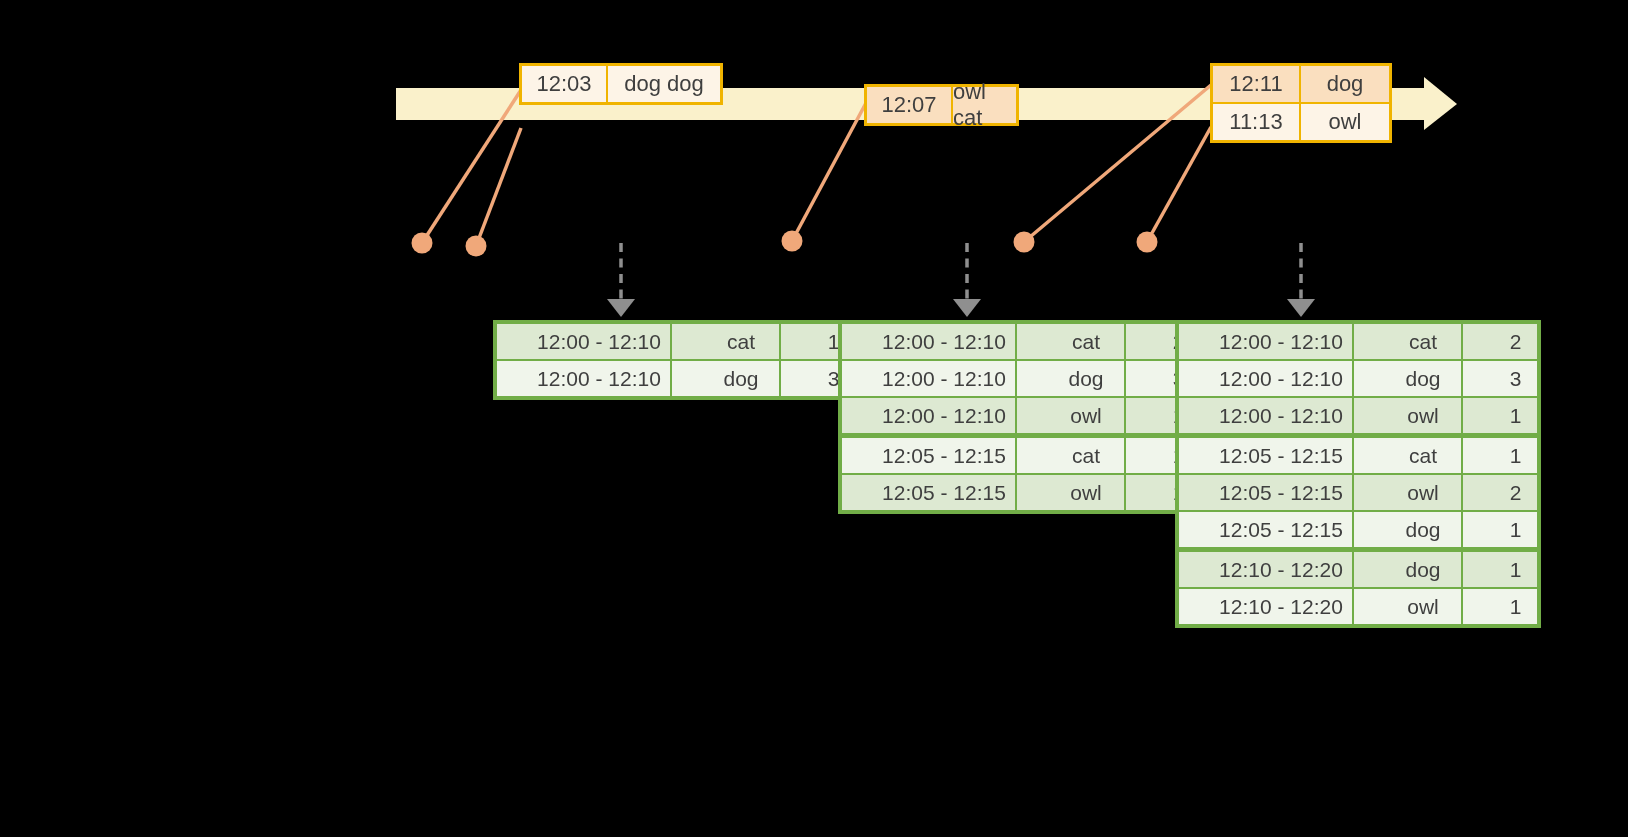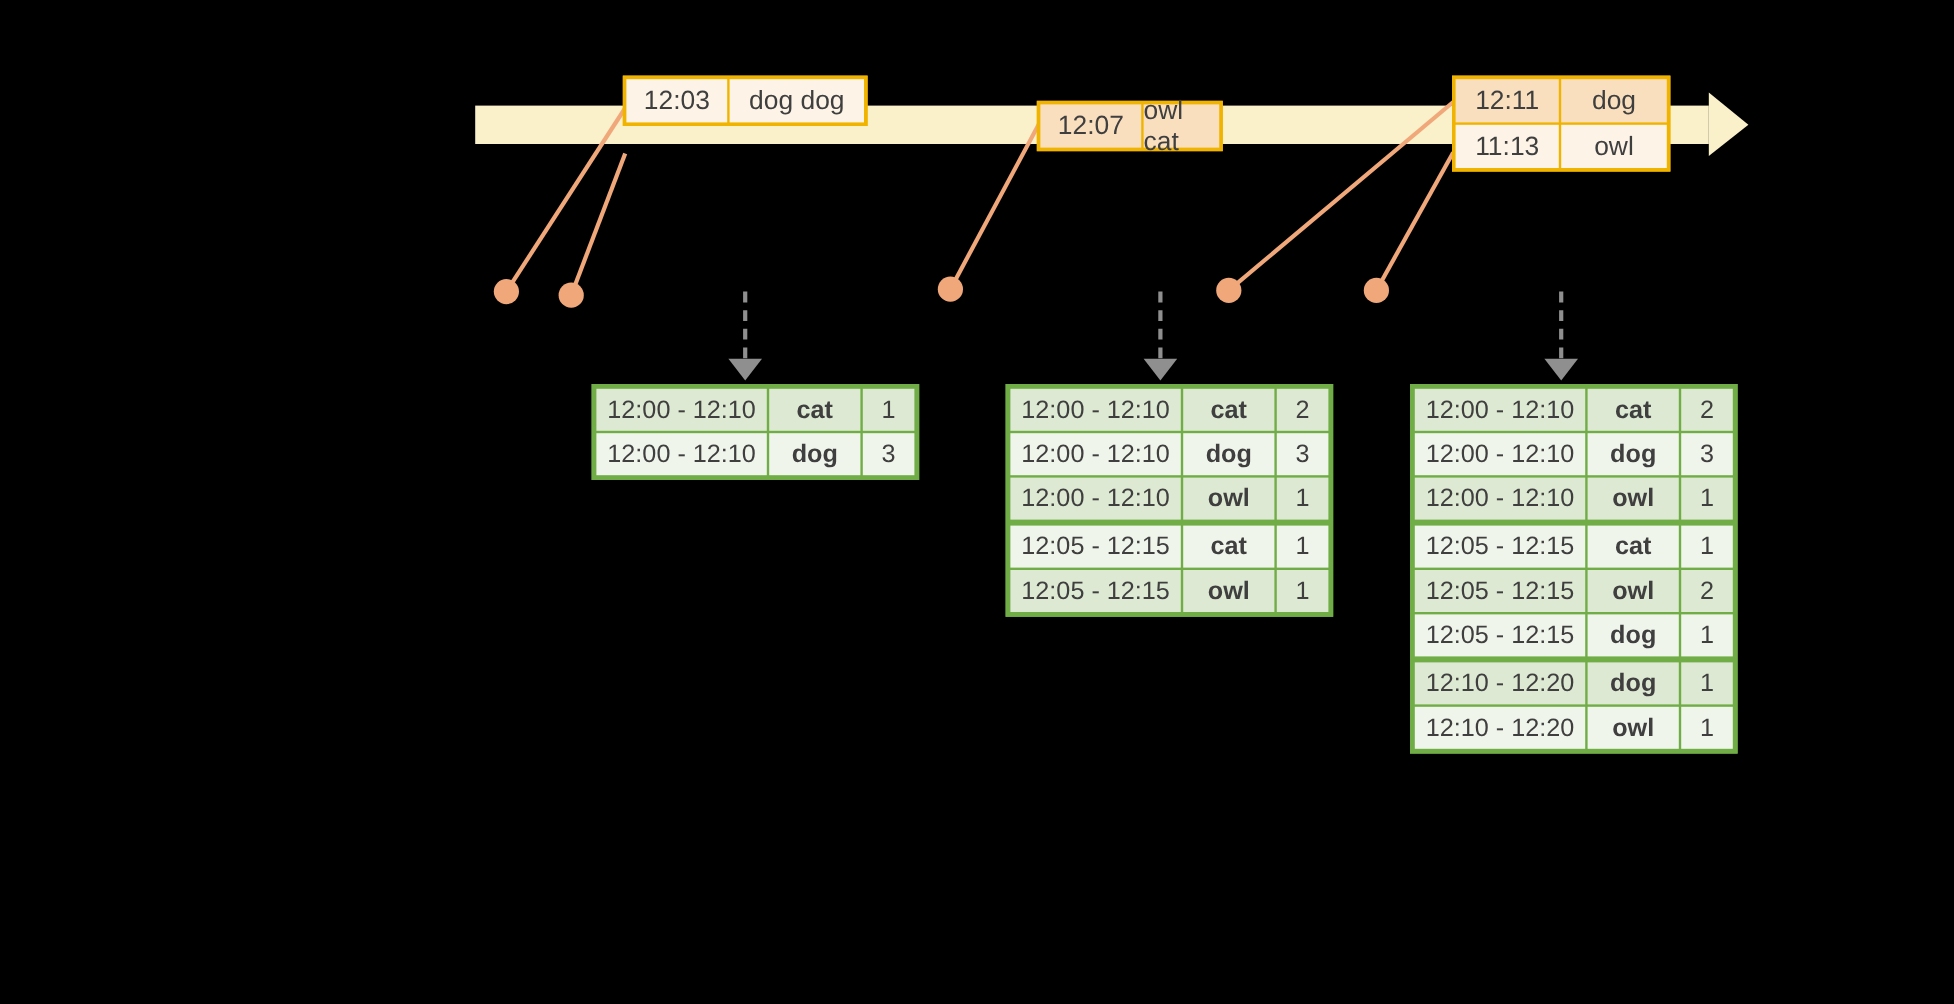--- a/index.html
+++ b/index.html
@@ -39,25 +39,25 @@
     background: var(--result-border);
     border: 4px solid var(--result-border);
     display:flex; flex-direction:column; gap:2px;
     box-sizing: content-box;
   }
   .gtable .row { display:flex; gap:2px; }
   .gtable .row.group-start { margin-top:3px; }
   .gtable .cell {
     height:35px; display:flex; align-items:center; justify-content:center;
     background: var(--result-row-light);
-    font-size:21px; color: var(--text);
+    font-size:21px; color: var(--text); padding-left: 31px;
   }
   .gtable .row.dark .cell { background: var(--result-row-dark); }
   .gtable .c-window { width:142px; }
-  .gtable .c-word   { width:76px;font-weight:bold; }
+  .gtable .c-word   { width:76px; }
   .gtable .c-count  { width:43px; }
 </style>
 </head>
 <body>
 
 <div class="canvas">
 
   <svg class="layer" viewBox="0 0 1628 837">
 
     <g>

